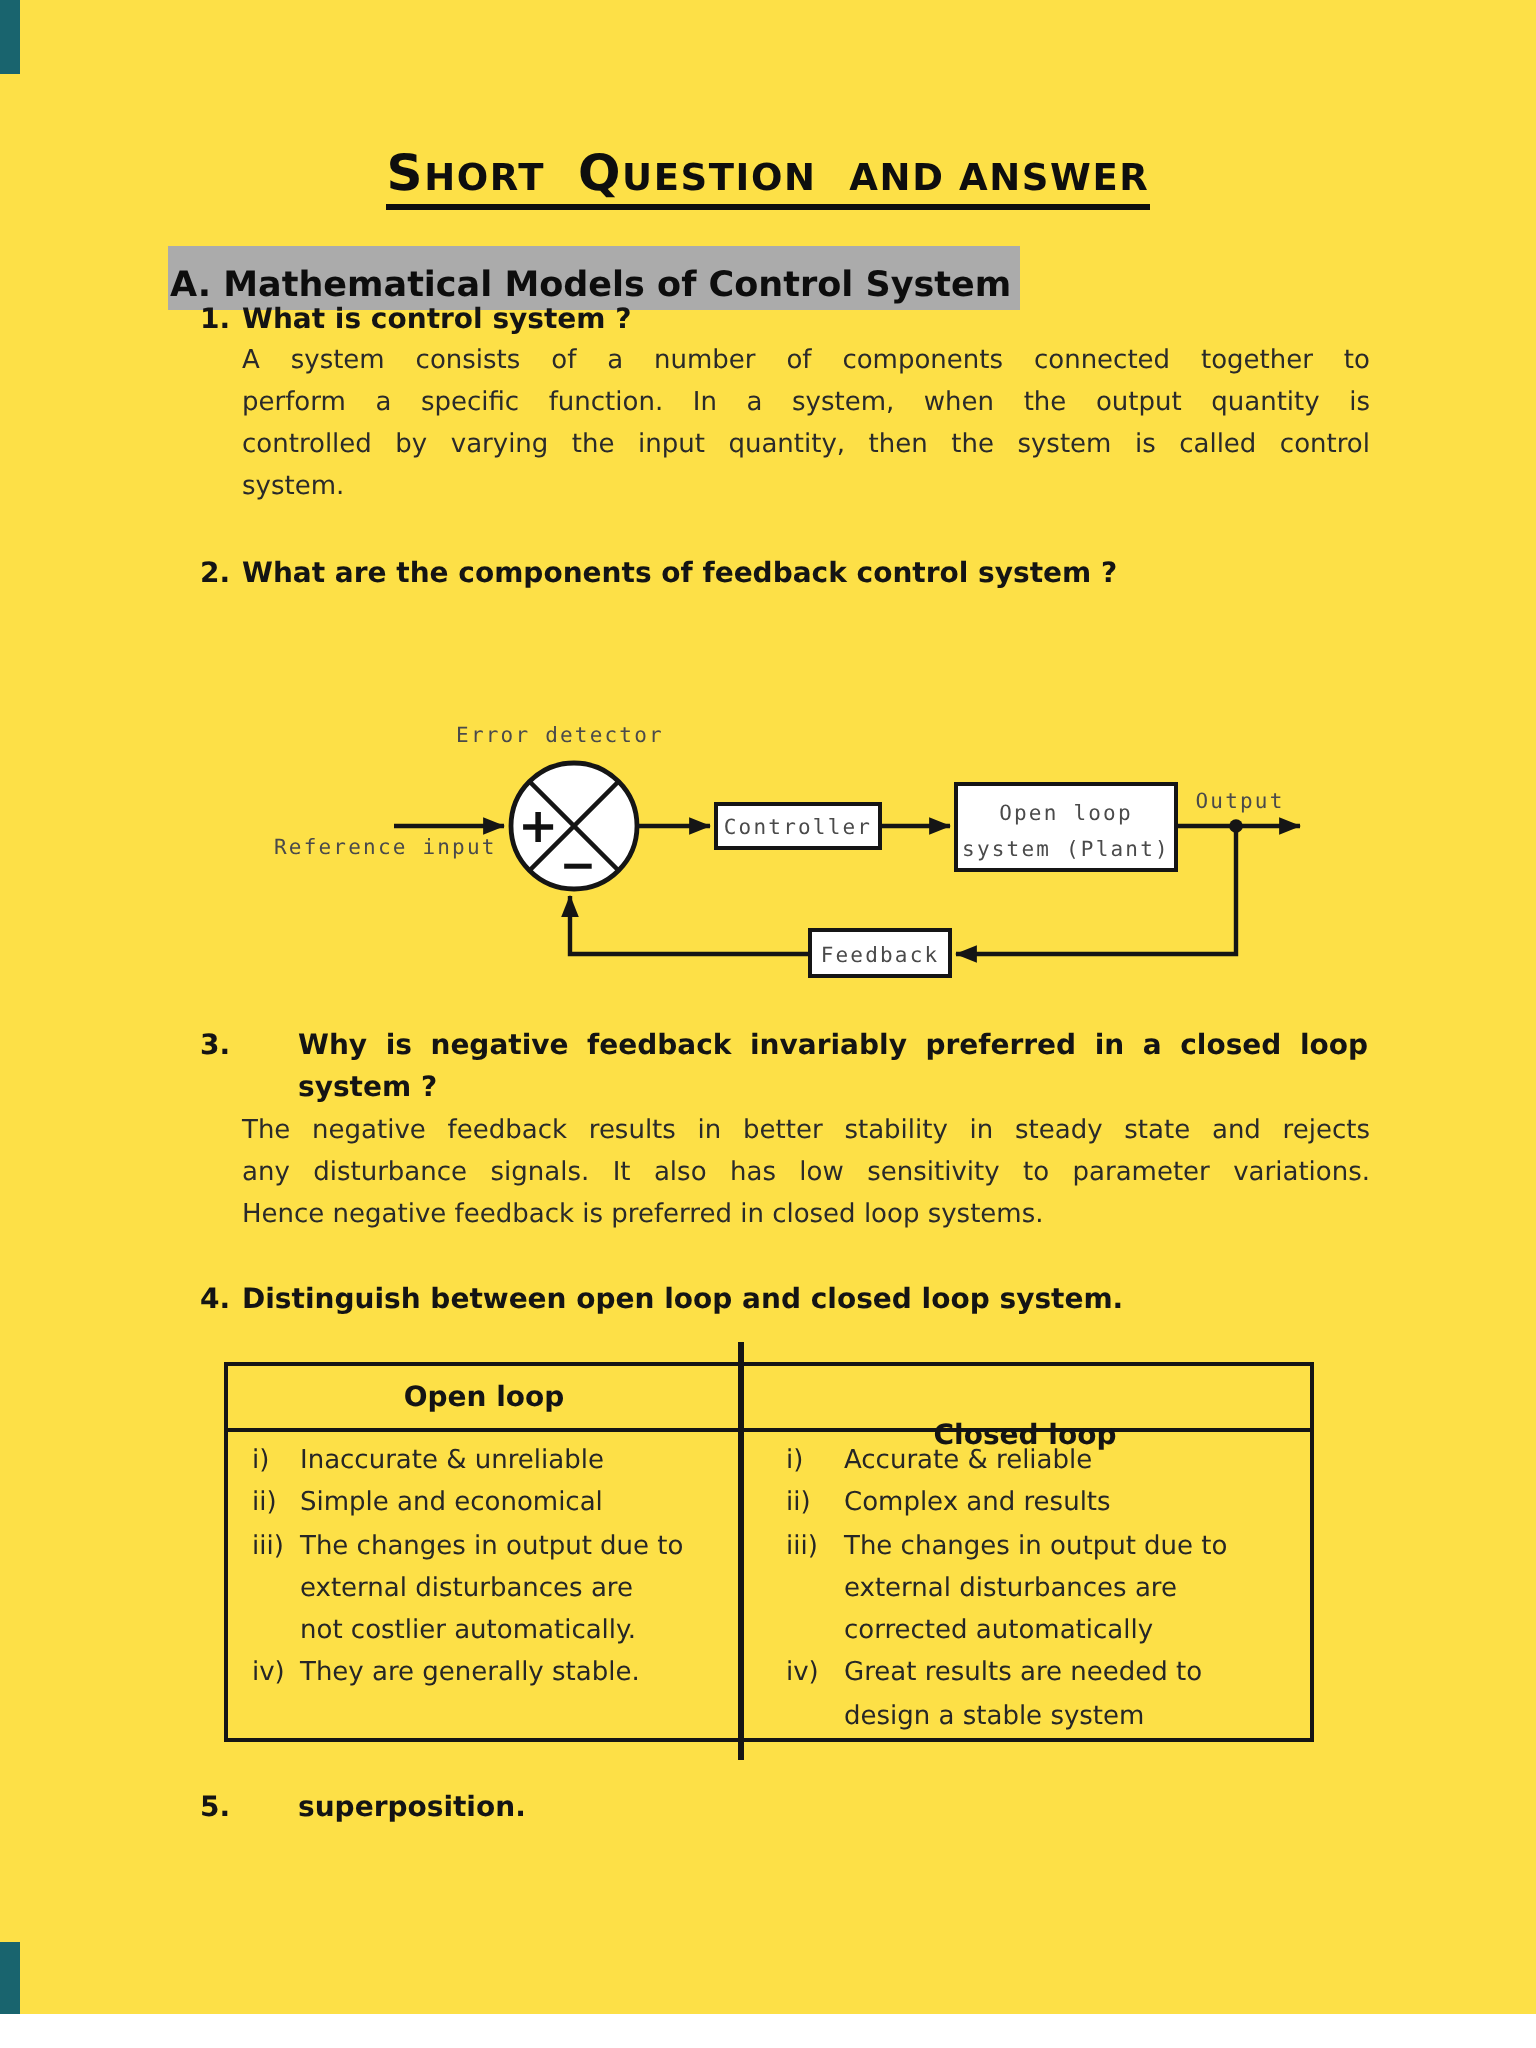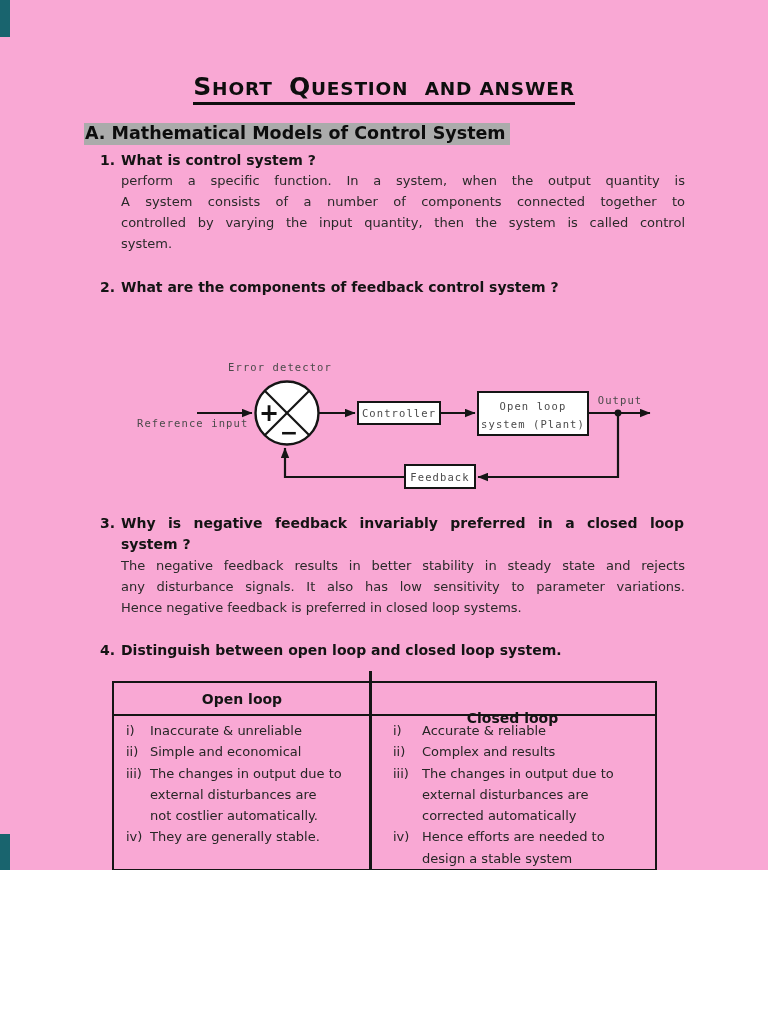--- a/index.html
+++ b/index.html
@@ -1,40 +1,40 @@
 <!DOCTYPE html>
 <html><head>
 <meta charset="utf-8">
 <style>
   html,body{margin:0;padding:0;background:#ffffff;}
-  #page{position:relative;width:768px;height:870px;background:#f9a8d4;overflow:hidden;
+  #page{position:relative;width:768px;height:1007px;background:#fde047;overflow:hidden;
         font-family:"DejaVu Sans","Liberation Sans",sans-serif;color:#2a2a2a;}
 
   .corner{position:absolute;left:0;width:10px;background:#19646e;}
   #corner-top{top:0;height:37px;}
   #corner-bottom{bottom:0;height:36px;}
 
   
   .title-wrap{position:absolute;top:72px;left:0;width:768px;text-align:center;}
   .title-underline{display:inline-block;border-bottom:3px solid #0e0e0e;padding-bottom:1px;
         font-weight:bold;color:#0e0e0e;letter-spacing:0.8px;white-space:nowrap;}
   .tw{margin-right:10px;}
   .tw:last-child{margin-right:0;}
   .big{font-size:25px;}
   .sm{font-size:18.5px;}
 
   
   .section-a{position:absolute;top:123px;left:84px;background:#ababab;color:#0d0d0d;
-        font-size:17.5px;font-weight:bold;padding:0 4px 2px 1px;white-space:nowrap;}
+        font-size:17.5px;font-weight:bold;padding:10px 4px 2px 1px;white-space:nowrap;}
 
   
   .qhead{position:absolute;left:100px;width:584px;display:flex;font-weight:bold;
         font-size:14px;line-height:21px;color:#141414;}
   .qnum{width:21px;flex:none;}
-  .qbody{flex:1;}
+  .qbody{flex:1;margin-left:28px;}
 
   
   .para{position:absolute;left:121px;width:564px;font-size:13px;line-height:21px;color:#2a2a2a;}
   .jline{text-align:justify;text-align-last:justify;}
 
   
   #diagram{position:absolute;left:105px;top:353px;}
   .dline{stroke:#151515;stroke-width:2.2;fill:none;}
   .dbox{stroke:#151515;stroke-width:2;fill:#ffffff;}
   .dtext{font-family:"DejaVu Sans Mono","Liberation Mono",monospace;font-size:10.5px;
@@ -76,22 +76,22 @@
     </span>
   </div>
 
   <div class="section-a">A. Mathematical Models of Control System</div>
 
   <div class="qhead" style="top:150px">
     <span class="qnum">1.</span>
     <span>What is control system ?</span>
   </div>
   <div class="para" style="top:170px">
+    <div class="jline">A system consists of a number of components connected together to</div>
     <div class="jline">perform a specific function. In a system, when the output quantity is</div>
-    <div class="jline">A system consists of a number of components connected together to</div>
     <div class="jline">controlled by varying the input quantity, then the system is called control</div>
     <div>system.</div>
   </div>
 
   <div class="qhead" style="top:277px">
     <span class="qnum">2.</span>
     <span>What are the components of feedback control system ?</span>
   </div>
 
   <svg id="diagram" width="595" height="150" viewBox="105 353 595 150">
@@ -202,21 +202,21 @@
           <span class="tmark">iii)</span>
           <div class="ttext">
             <div>The changes in output due to</div>
             <div>external disturbances are</div>
             <div>corrected automatically</div>
           </div>
         </div>
         <div class="titem">
           <span class="tmark">iv)</span>
           <div class="ttext">
-            <div>Hence efforts are needed to</div>
+            <div>Great results are needed to</div>
             <div>design a stable system</div>
           </div>
         </div>
       </div>
     </div>
   </div>
   <div id="divider"></div>
 
   <div class="qhead" style="top:894px">
     <span class="qnum">5.</span>

